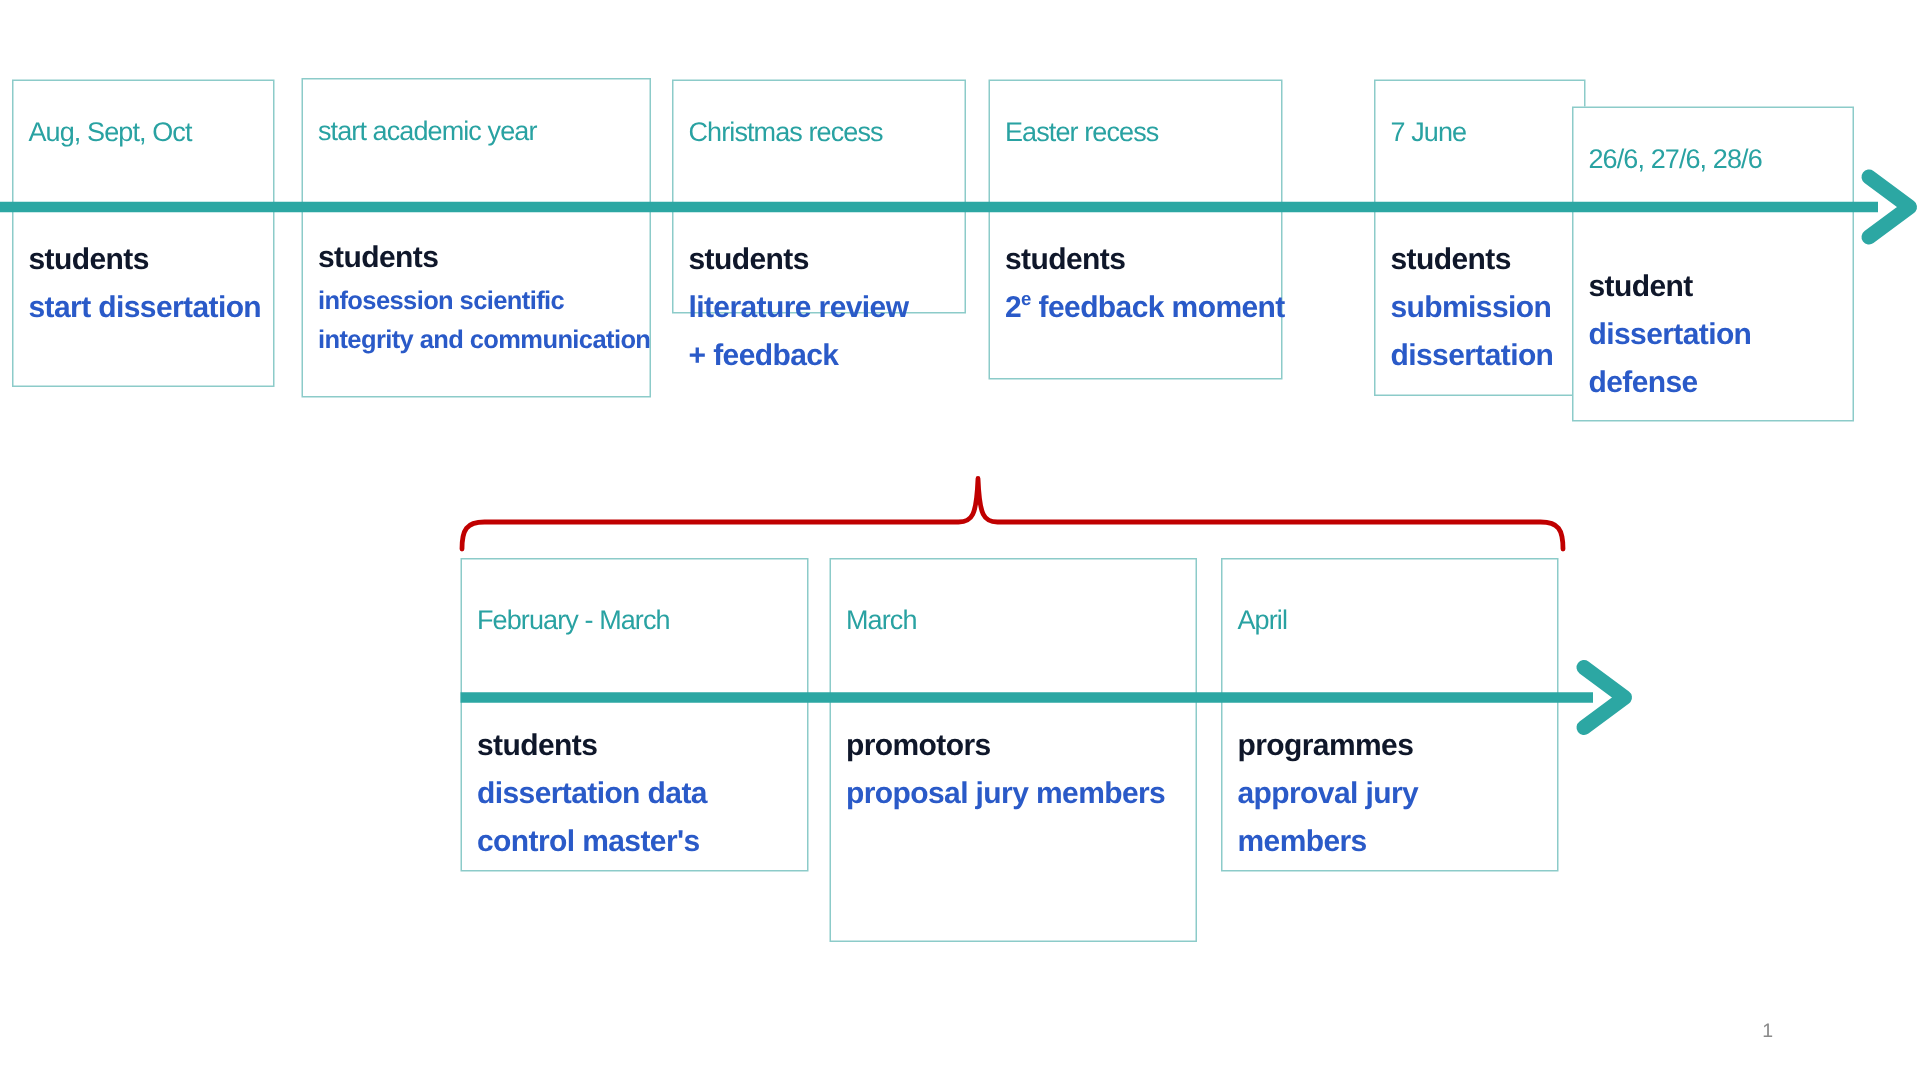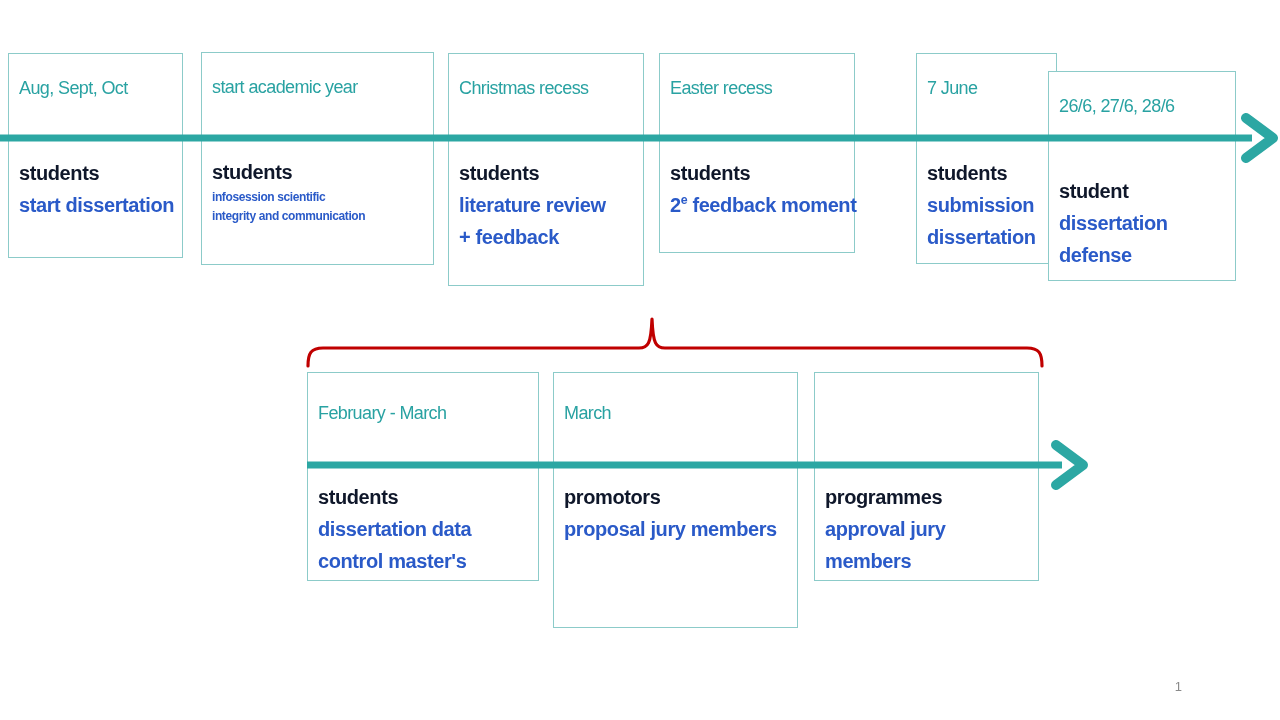--- a/index.html
+++ b/index.html
@@ -17,26 +17,26 @@
     padding:24px 4px 0 10px;font-weight:normal;
   }
   .bbox .box-heading{padding-top:30px;}
   .box-body{
     position:absolute;left:10px;right:3px;top:103px;
     color:#2a5ac8;font-size:20px;line-height:1.6;letter-spacing:-0.4px;
   }
   .bbox .box-body{top:108px;}
   .actor{font-weight:bold;color:#0f172a;}
   .bline{white-space:nowrap;font-weight:bold;}
-  .small-lines .bline{font-size:12px;line-height:1.55;}
+  .small-lines .bline{font-size:17px;line-height:1.55;}
   sup{font-size:62%;vertical-align:super;line-height:0;}
   
   .t1{left:8px;top:53px;width:175px;height:205px;}
   .t2{left:201px;top:52px;width:233px;height:213px;}
-  .t3{left:448px;top:53px;width:196px;height:233px;}
+  .t3{left:448px;top:53px;width:196px;height:156px;}
   .t4{left:659px;top:53px;width:196px;height:200px;}
   .t5{left:916px;top:53px;width:141px;height:211px;}
   .t6{left:1048px;top:71px;width:188px;height:210px;}
   
   .b1{left:307px;top:372px;width:232px;height:209px;}
   .b2{left:553px;top:372px;width:245px;height:256px;}
   .b3{left:814px;top:372px;width:225px;height:209px;}
   .page-number{
     position:absolute;right:98px;bottom:26px;color:#8a8a8a;font-size:13px;z-index:2;
   }
@@ -109,20 +109,21 @@
 
   <div class="tbox bbox b2">
     <div class="box-heading">March</div>
     <div class="box-body">
       <div class="actor">promotors</div>
       <div class="bline">proposal jury members</div>
     </div>
   </div>
 
   <div class="tbox bbox b3">
+    <div class="box-heading">April</div>
     <div class="box-body">
       <div class="actor">programmes</div>
       <div class="bline">approval jury</div>
       <div class="bline">members</div>
     </div>
   </div>
 
   <svg class="overlay" viewBox="0 0 1280 720" xmlns="http://www.w3.org/2000/svg">
     <g>
       <line x1="0" y1="138" x2="1252" y2="138" stroke="#2ca7a3" stroke-width="7"></line>

